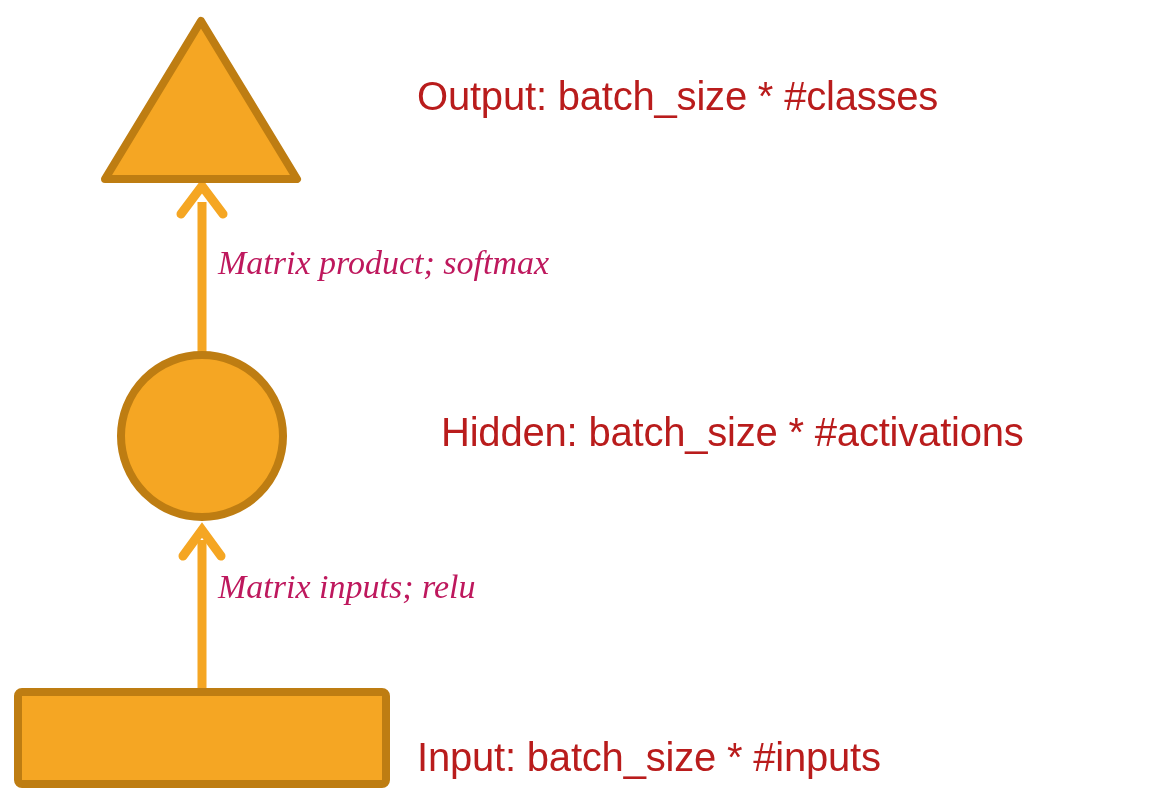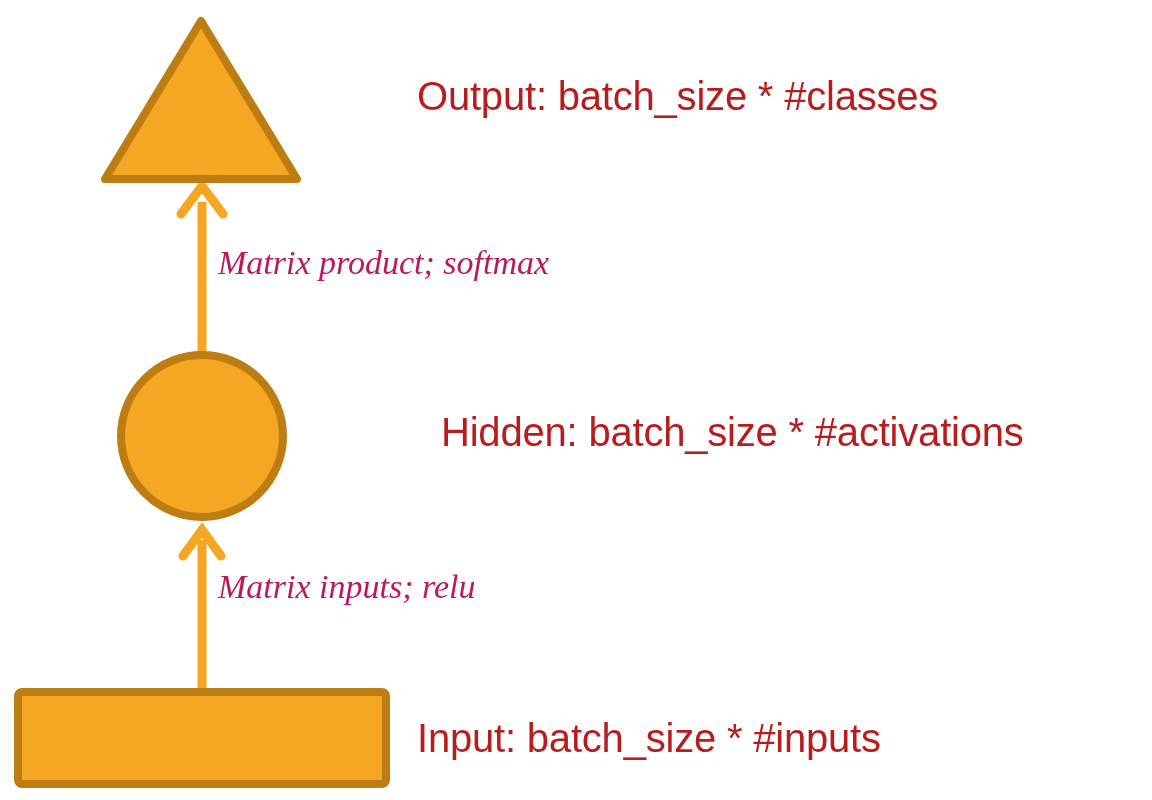--- a/index.html
+++ b/index.html
@@ -38,21 +38,21 @@
     color: #be185d;
     font-family: "Liberation Serif", serif;
     font-size: 34px;
     font-style: italic;
     font-weight: 400;
     white-space: nowrap;
     line-height: 1;
   }
   #label-output  { left: 417px; top: 76px;  }
   #label-hidden  { left: 417px; top: 412px; margin-left: 24px; }
-  #label-input   { left: 417px; top: 718px; text-align: center; }
+  #label-input   { left: 417px; top: 737px; text-align: center; }
   #label-edge-top    { left: 218px; top: 246px; }
   #label-edge-bottom { left: 218px; top: 570px; }
 </style>
 </head>
 <body>
 
 <div id="canvas">
 
   <svg id="diagram-svg" viewBox="0 0 1152 800" xmlns="http://www.w3.org/2000/svg">
 

